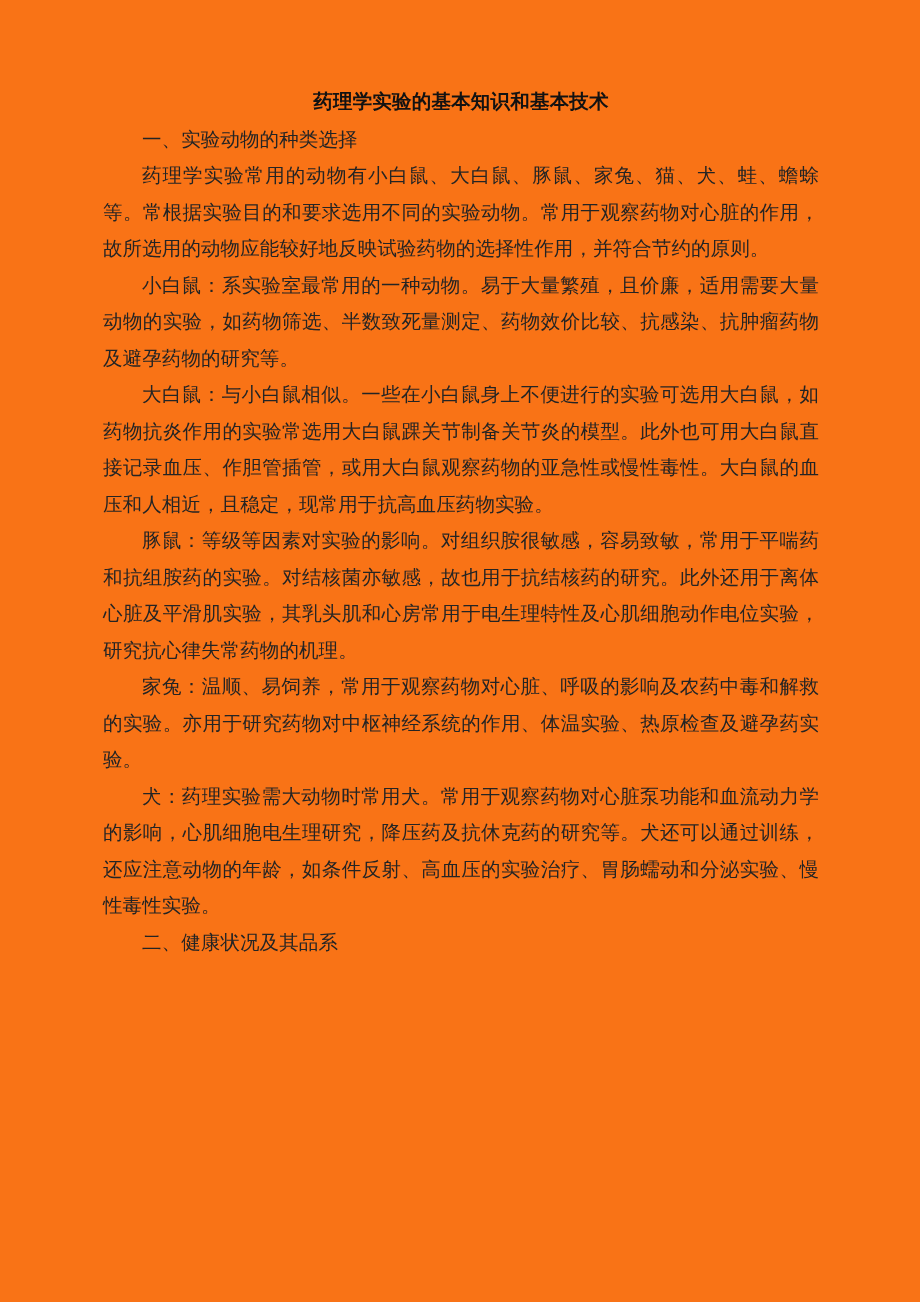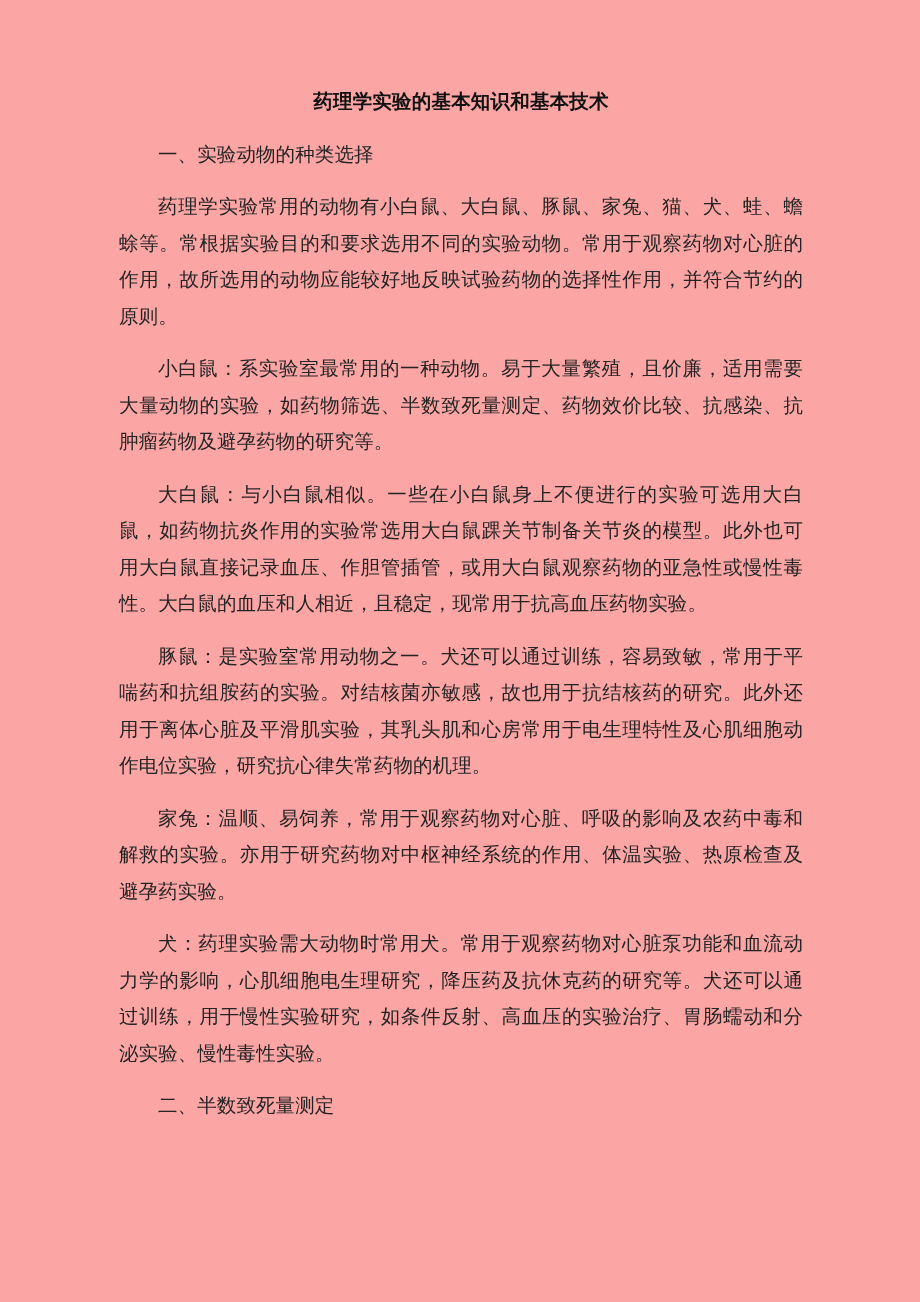--- a/index.html
+++ b/index.html
@@ -15,21 +15,21 @@
     color: #1d1d1d;
     -webkit-font-smoothing: antialiased;
   }
 
   .page {
     position: relative;
     width: 920px;
     height: 1302px;
     box-sizing: border-box;
     padding: 0;
-    background: #fca5a5;
+    background: #f97316;
   }
 
   .doc-body {
     position: absolute;
     left: 103px;
     top: 84px;
     width: 716px;
   }
 
   .doc-title {
@@ -37,21 +37,21 @@
     font-weight: bold;
     font-size: 19.5px;
     line-height: 36.5px;
     letter-spacing: 0.2px;
     color: #141414;
     margin: 0 0 1px 0;
     white-space: pre-wrap;
   }
 
   .para {
-    margin: 16px;
+    margin: 0;
     font-size: 19.5px;
     line-height: 36.5px;
     text-align: justify;
     text-justify: inter-ideograph;
     text-indent: 39px;
     color: #262626;
     letter-spacing: 0.1px;
     white-space: pre-wrap;
     word-break: break-all;
   }
@@ -74,25 +74,25 @@
     <div class="doc-title">药理学实验的基本知识和基本技术</div>
 
     <p class="para heading-line">一、实验动物的种类选择</p>
 
     <p class="para">药理学实验常用的动物有小白鼠、大白鼠、豚鼠、家兔、猫、犬、蛙、蟾蜍等。常根据实验目的和要求选用不同的实验动物。常用于观察药物对心脏的作用，故所选用的动物应能较好地反映试验药物的选择性作用，并符合节约的原则。</p>
 
     <p class="para">小白鼠：系实验室最常用的一种动物。易于大量繁殖，且价廉，适用需要大量动物的实验，如药物筛选、半数致死量测定、药物效价比较、抗感染、抗肿瘤药物及避孕药物的研究等。</p>
 
     <p class="para">大白鼠：与小白鼠相似。一些在小白鼠身上不便进行的实验可选用大白鼠，如药物抗炎作用的实验常选用大白鼠踝关节制备关节炎的模型。此外也可用大白鼠直接记录血压、作胆管插管，或用大白鼠观察药物的亚急性或慢性毒性。大白鼠的血压和人相近，且稳定，现常用于抗高血压药物实验。</p>
 
-    <p class="para">豚鼠：是实验室常用动物之一。犬还可以通过训练，容易致敏，常用于平喘药和抗组胺药的实验。对结核菌亦敏感，故也用于抗结核药的研究。此外还用于离体心脏及平滑肌实验，其乳头肌和心房常用于电生理特性及心肌细胞动作电位实验，研究抗心律失常药物的机理。</p>
+    <p class="para">豚鼠：等级等因素对实验的影响。对组织胺很敏感，容易致敏，常用于平喘药和抗组胺药的实验。对结核菌亦敏感，故也用于抗结核药的研究。此外还用于离体心脏及平滑肌实验，其乳头肌和心房常用于电生理特性及心肌细胞动作电位实验，研究抗心律失常药物的机理。</p>
 
     <p class="para">家兔：温顺、易饲养，常用于观察药物对心脏、呼吸的影响及农药中毒和解救的实验。亦用于研究药物对中枢神经系统的作用、体温实验、热原检查及避孕药实验。</p>
 
 
-    <p class="para">犬：药理实验需大动物时常用犬。常用于观察药物对心脏泵功能和血流动力学的影响，心肌细胞电生理研究，降压药及抗休克药的研究等。犬还可以通过训练，用于慢性实验研究，如条件反射、高血压的实验治疗、胃肠蠕动和分泌实验、慢性毒性实验。</p>
+    <p class="para">犬：药理实验需大动物时常用犬。常用于观察药物对心脏泵功能和血流动力学的影响，心肌细胞电生理研究，降压药及抗休克药的研究等。犬还可以通过训练，还应注意动物的年龄，如条件反射、高血压的实验治疗、胃肠蠕动和分泌实验、慢性毒性实验。</p>
 
 
 
-    <p class="para heading-line">二、半数致死量测定</p>
+    <p class="para heading-line">二、健康状况及其品系</p>
 
   </div>
 </div>
 
 </body></html>

